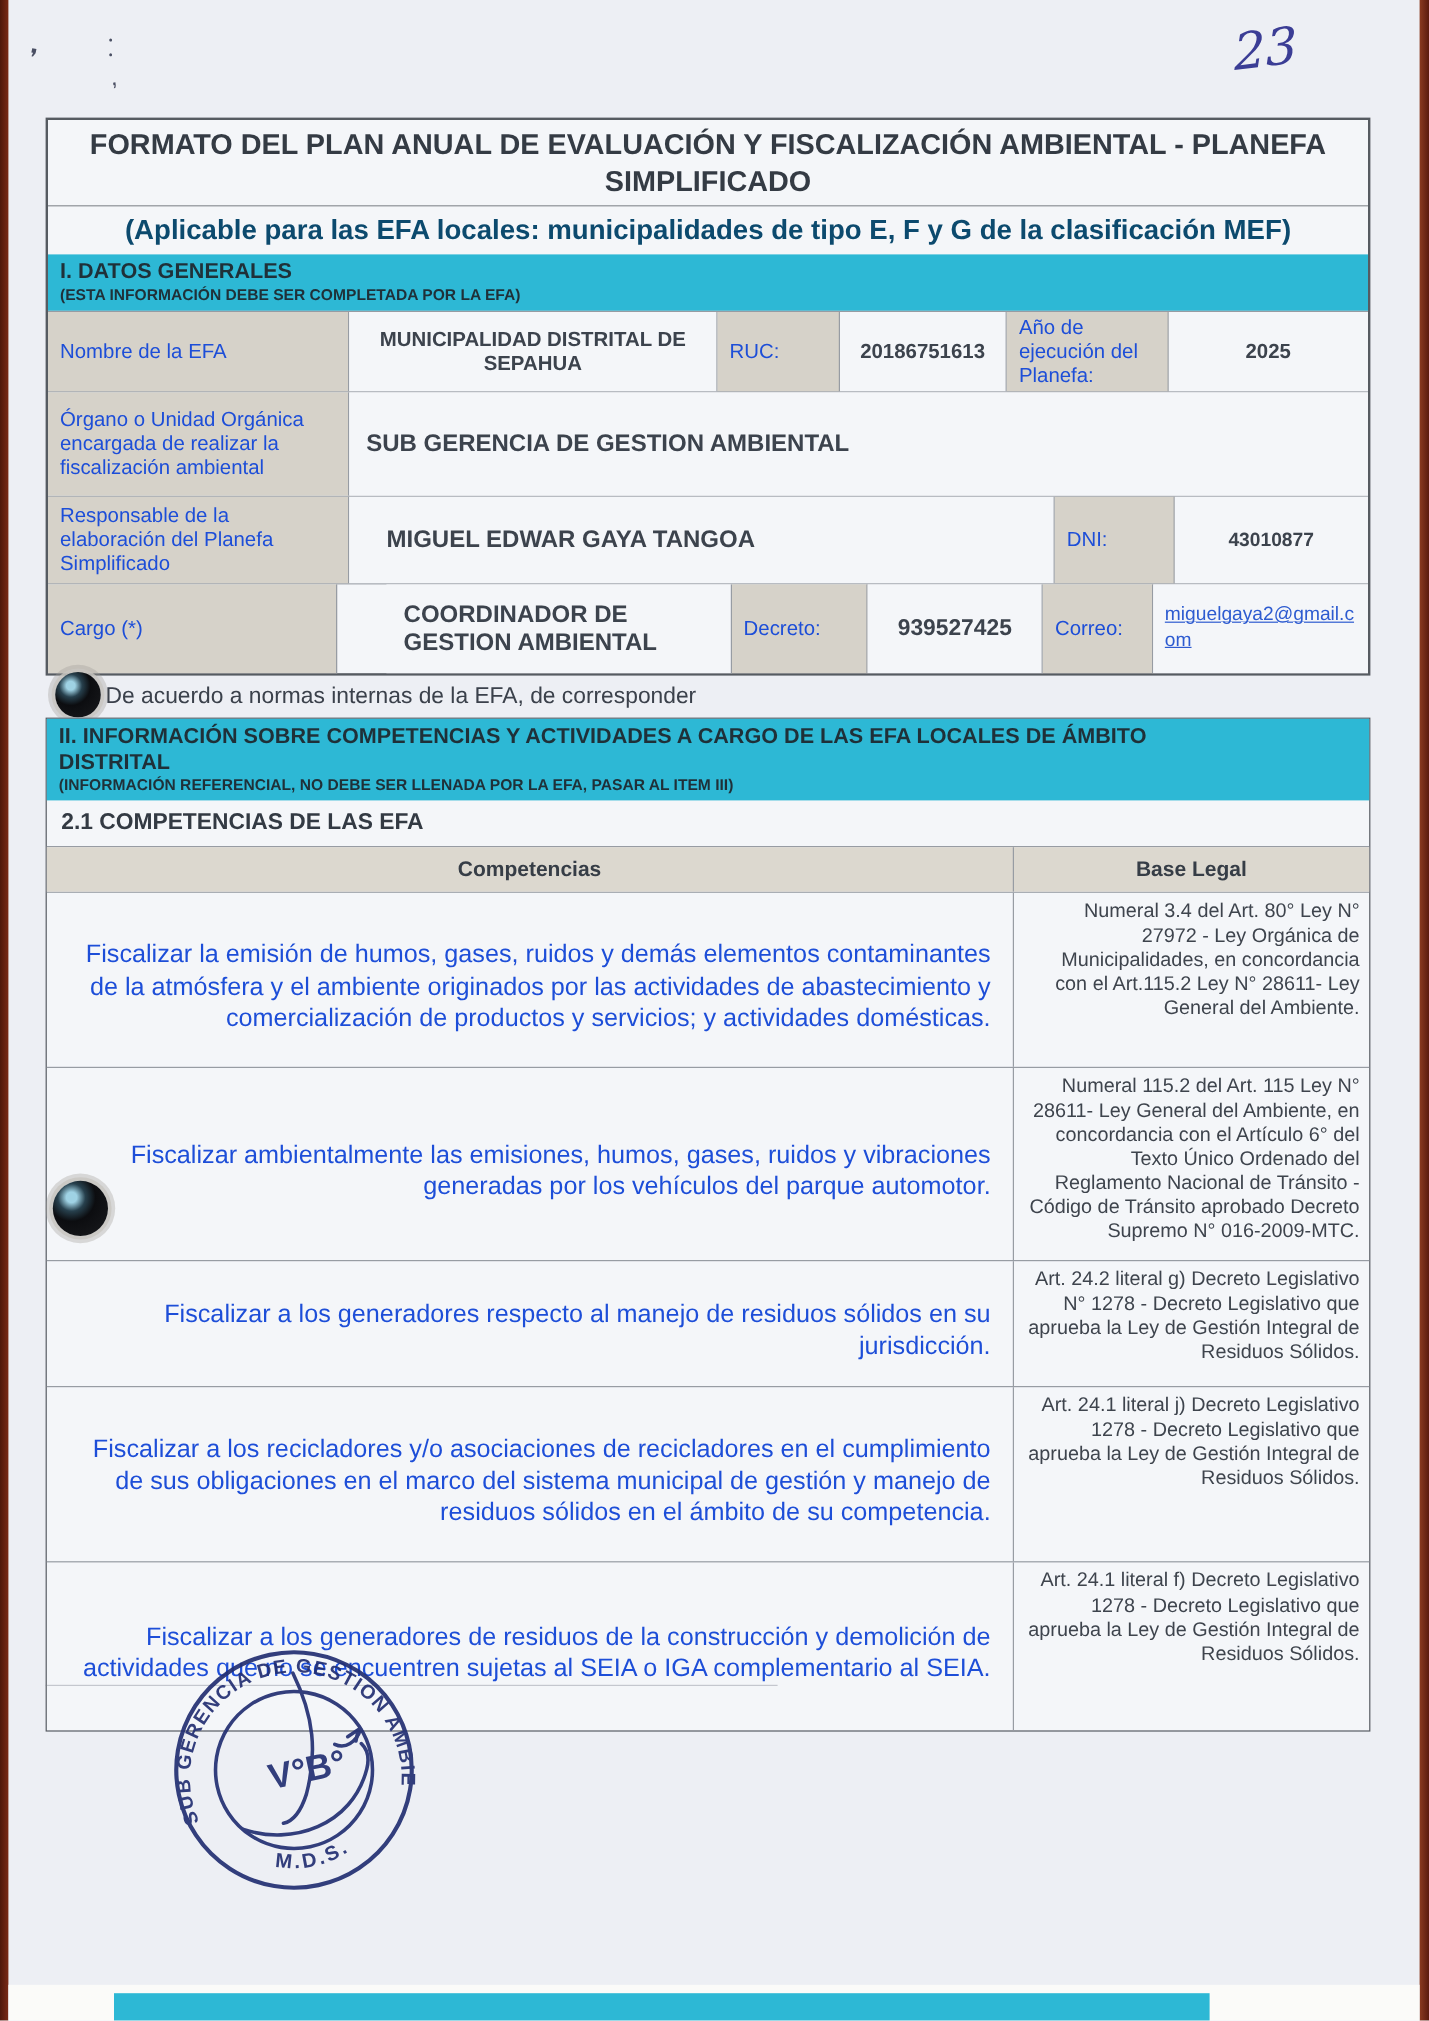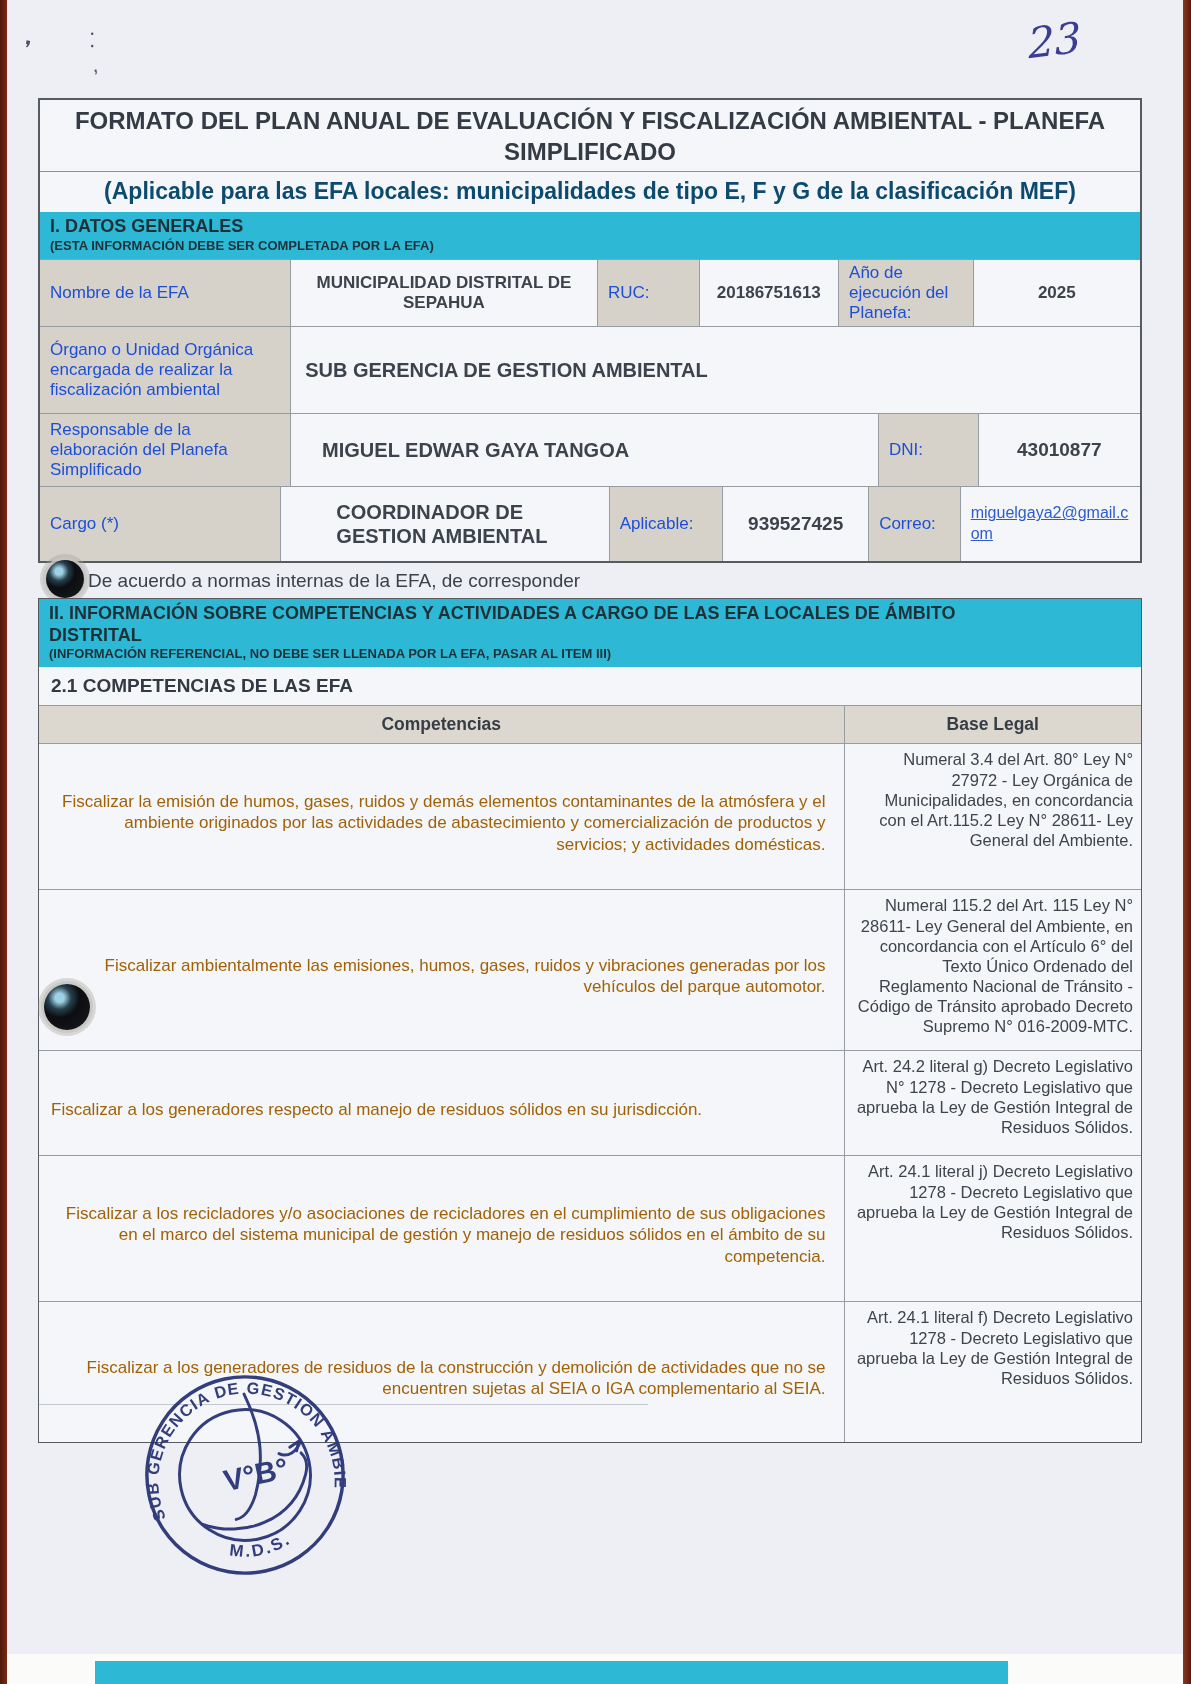--- a/index.html
+++ b/index.html
@@ -55,21 +55,21 @@
   .hole1{left:46px;top:560px;width:38px;height:38px;}
   .hole2{left:44px;top:984px;width:46px;height:46px;}
 
   .sec2{position:absolute;left:38px;top:598px;width:1104px;border:1.5px solid var(--darkbd);box-sizing:border-box;background:var(--cellwhite);}
   .subsec-title{font-size:19px;font-weight:bold;padding:8px 12px;border-bottom:1px solid var(--bd);color:#333a43;}
   .ctable{width:100%;text-align:right;}
   .crow{display:flex;border-bottom:1px solid var(--bd);}
   .crow:last-child{border-bottom:none;}
   .ccell{box-sizing:border-box;}
   .c-comp{width:807px;border-right:1px solid var(--bd);display:flex;align-items:center;
-          padding:20px 18px 8px 12px;font-size:17px;line-height:1.26;color:#a16207;}
+          padding:20px 18px 8px 12px;font-size:21px;line-height:1.26;color:#1d4ed8;}
   .c-base{width:297px;padding:5px 8px 5px 10px;font-size:16.5px;line-height:1.22;color:#3e444d;}
   .chead .ccell{display:flex;align-items:center;justify-content:center;background:#dcd8cf;
                 font-weight:bold;font-size:17.5px;padding:8px;color:#363d46;}
 
   .crease{position:absolute;left:38px;top:1404px;width:610px;height:1px;background:rgba(118,124,136,.38);}
 
   .stamp{position:absolute;left:136px;top:1366px;width:218px;height:218px;transform:rotate(-12deg);opacity:.92;}
   .stamp text{fill:var(--stamp);font-family:"Liberation Sans",sans-serif;font-weight:bold;}
 
   .bottom-band{position:absolute;left:95px;top:1661px;width:913px;height:23px;background:var(--cyan);}
@@ -111,27 +111,27 @@
 
     <div class="grid-row" style="height:86px;">
       <div class="cell lbl" style="width:252px;">Órgano o Unidad Orgánica encargada de realizar la fiscalización ambiental</div>
       <div class="cell val left big" style="width:852px;padding-left:14px;">SUB GERENCIA DE GESTION AMBIENTAL</div>
     </div>
 
     <div class="grid-row" style="height:72px;">
       <div class="cell lbl" style="width:252px;">Responsable de la elaboración del Planefa Simplificado</div>
       <div class="cell val left big" style="width:590px;padding-left:31px;font-weight:bold;">MIGUEL EDWAR GAYA TANGOA</div>
       <div class="cell lbl" style="width:100px;text-align:center;">DNI:</div>
-      <div class="cell val" style="width:162px;font-weight:bold;font-size:19px;">43010877</div>
+      <div class="cell val" style="width:162px;font-weight:bold;font-size:16px;">43010877</div>
     </div>
 
     <div class="grid-row" style="height:74px;">
       <div class="cell lbl" style="width:252px;">Cargo (*)</div>
       <div class="cell val left big" style="width:300px;padding-left:14px;font-weight:bold;margin-left:41px;">COORDINADOR DE GESTION AMBIENTAL</div>
-      <div class="cell lbl" style="width:118px;">Aplicable:</div>
+      <div class="cell lbl" style="width:118px;">Decreto:</div>
       <div class="cell val" style="width:152px;font-weight:bold;font-size:19px;">939527425</div>
       <div class="cell lbl" style="width:95px;">Correo:</div>
       <div class="cell email-cell" style="width:187px;">
         <a href="#" class="email-link">miguelgaya2@gmail.com</a>
       </div>
     </div>
   </div>
 
   <div class="footnote-row">
     <div class="footnote-text">De acuerdo a normas internas de la EFA, de corresponder</div>

